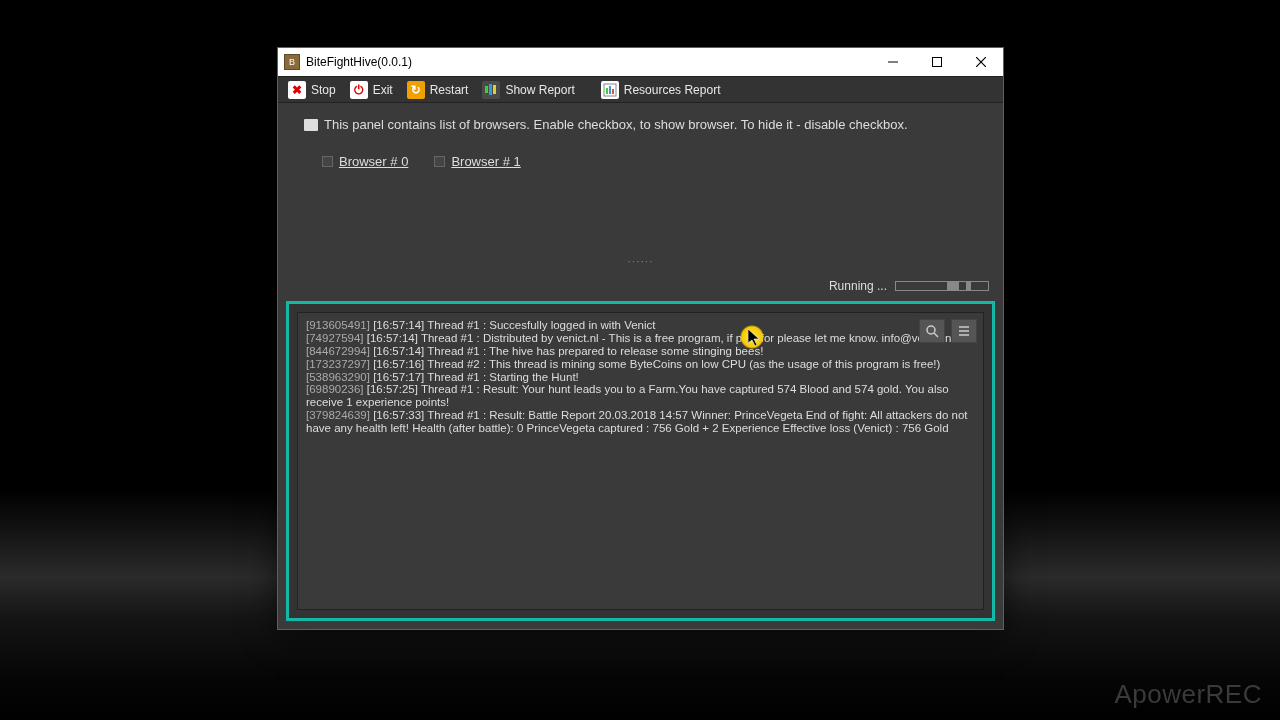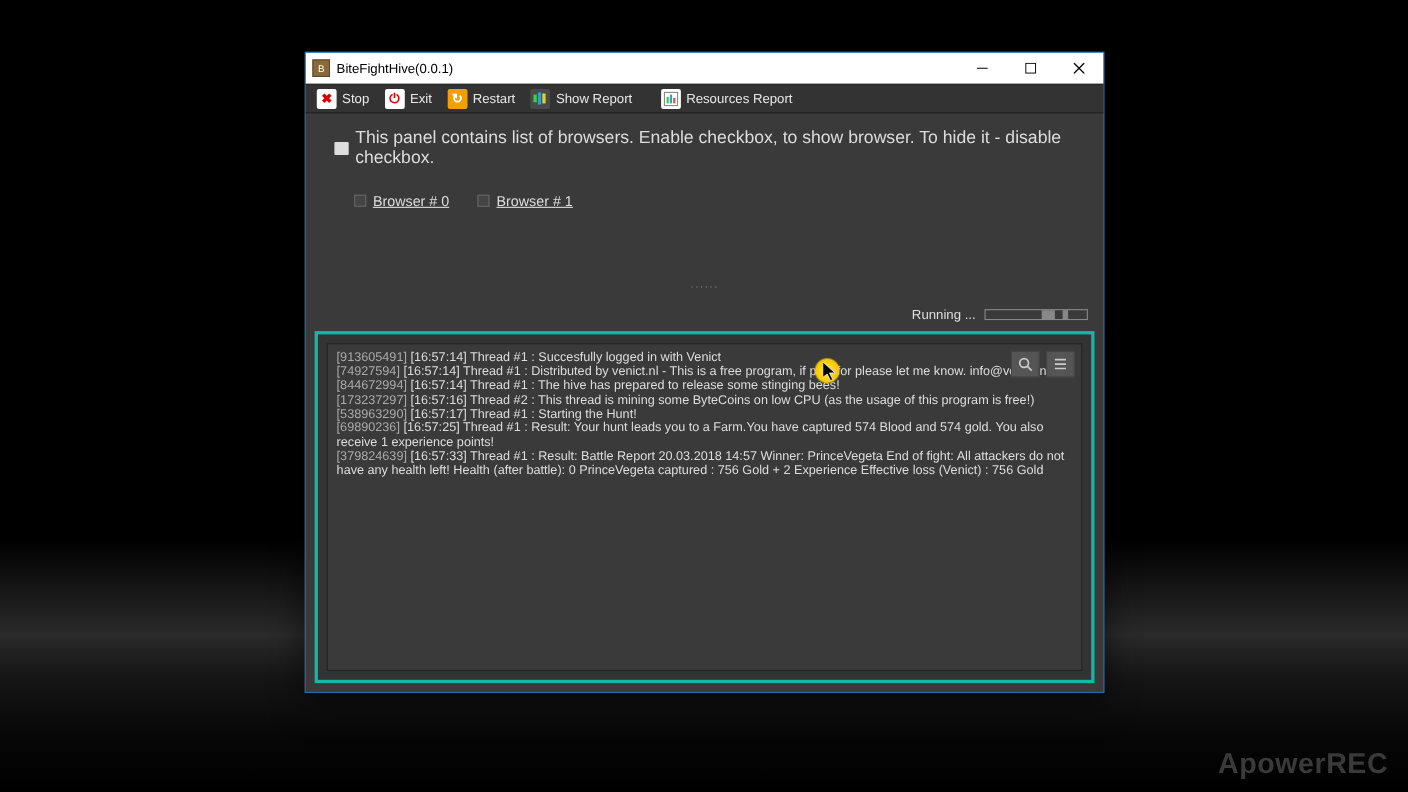--- a/index.html
+++ b/index.html
@@ -18,21 +18,21 @@
     left: 0; right: 0; bottom: 0; height: 230px;
     background: linear-gradient(to bottom, #000 0%, #555 38%, #2a2a2a 55%, #0c0c0c 80%, #000 100%);
     opacity: 0.5;
   }
   .watermark {
     position: absolute;
     right: 18px;
     bottom: 10px;
     color: #3a3a3a;
     font-size: 26px;
-    font-weight: 700;
+    font-weight: 400;
     letter-spacing: 0.5px;
     font-family: Arial, sans-serif;
     user-select: none;
   }
   .window {
     position: absolute;
     left: 277px;
     top: 47px;
     width: 727px;
     height: 583px;
@@ -106,21 +106,21 @@
   .ico-report .bar { display:inline-block; width:3px; margin-right:1px; }
   .ico-resrep { background:#fff; }
   .tsep { width: 10px; }
 
   .upper {
     padding: 14px 20px 4px 20px;
     color: #ddd;
     position: relative;
     height: 198px;
   }
-  .info-line { display: flex; align-items: center; gap: 6px; font-size: 16px; margin-left: 6px;}
+  .info-line { display: flex; align-items: center; gap: 6px; font-size: 13px; margin-left: 6px;}
   .speech-icon {
     width: 14px; height: 12px;
     background: #ddd;
     position: relative;
     border-radius: 1px;
   }
   .speech-icon::after {
     content:'';
     position:absolute;
     left:3px; bottom:-4px;

